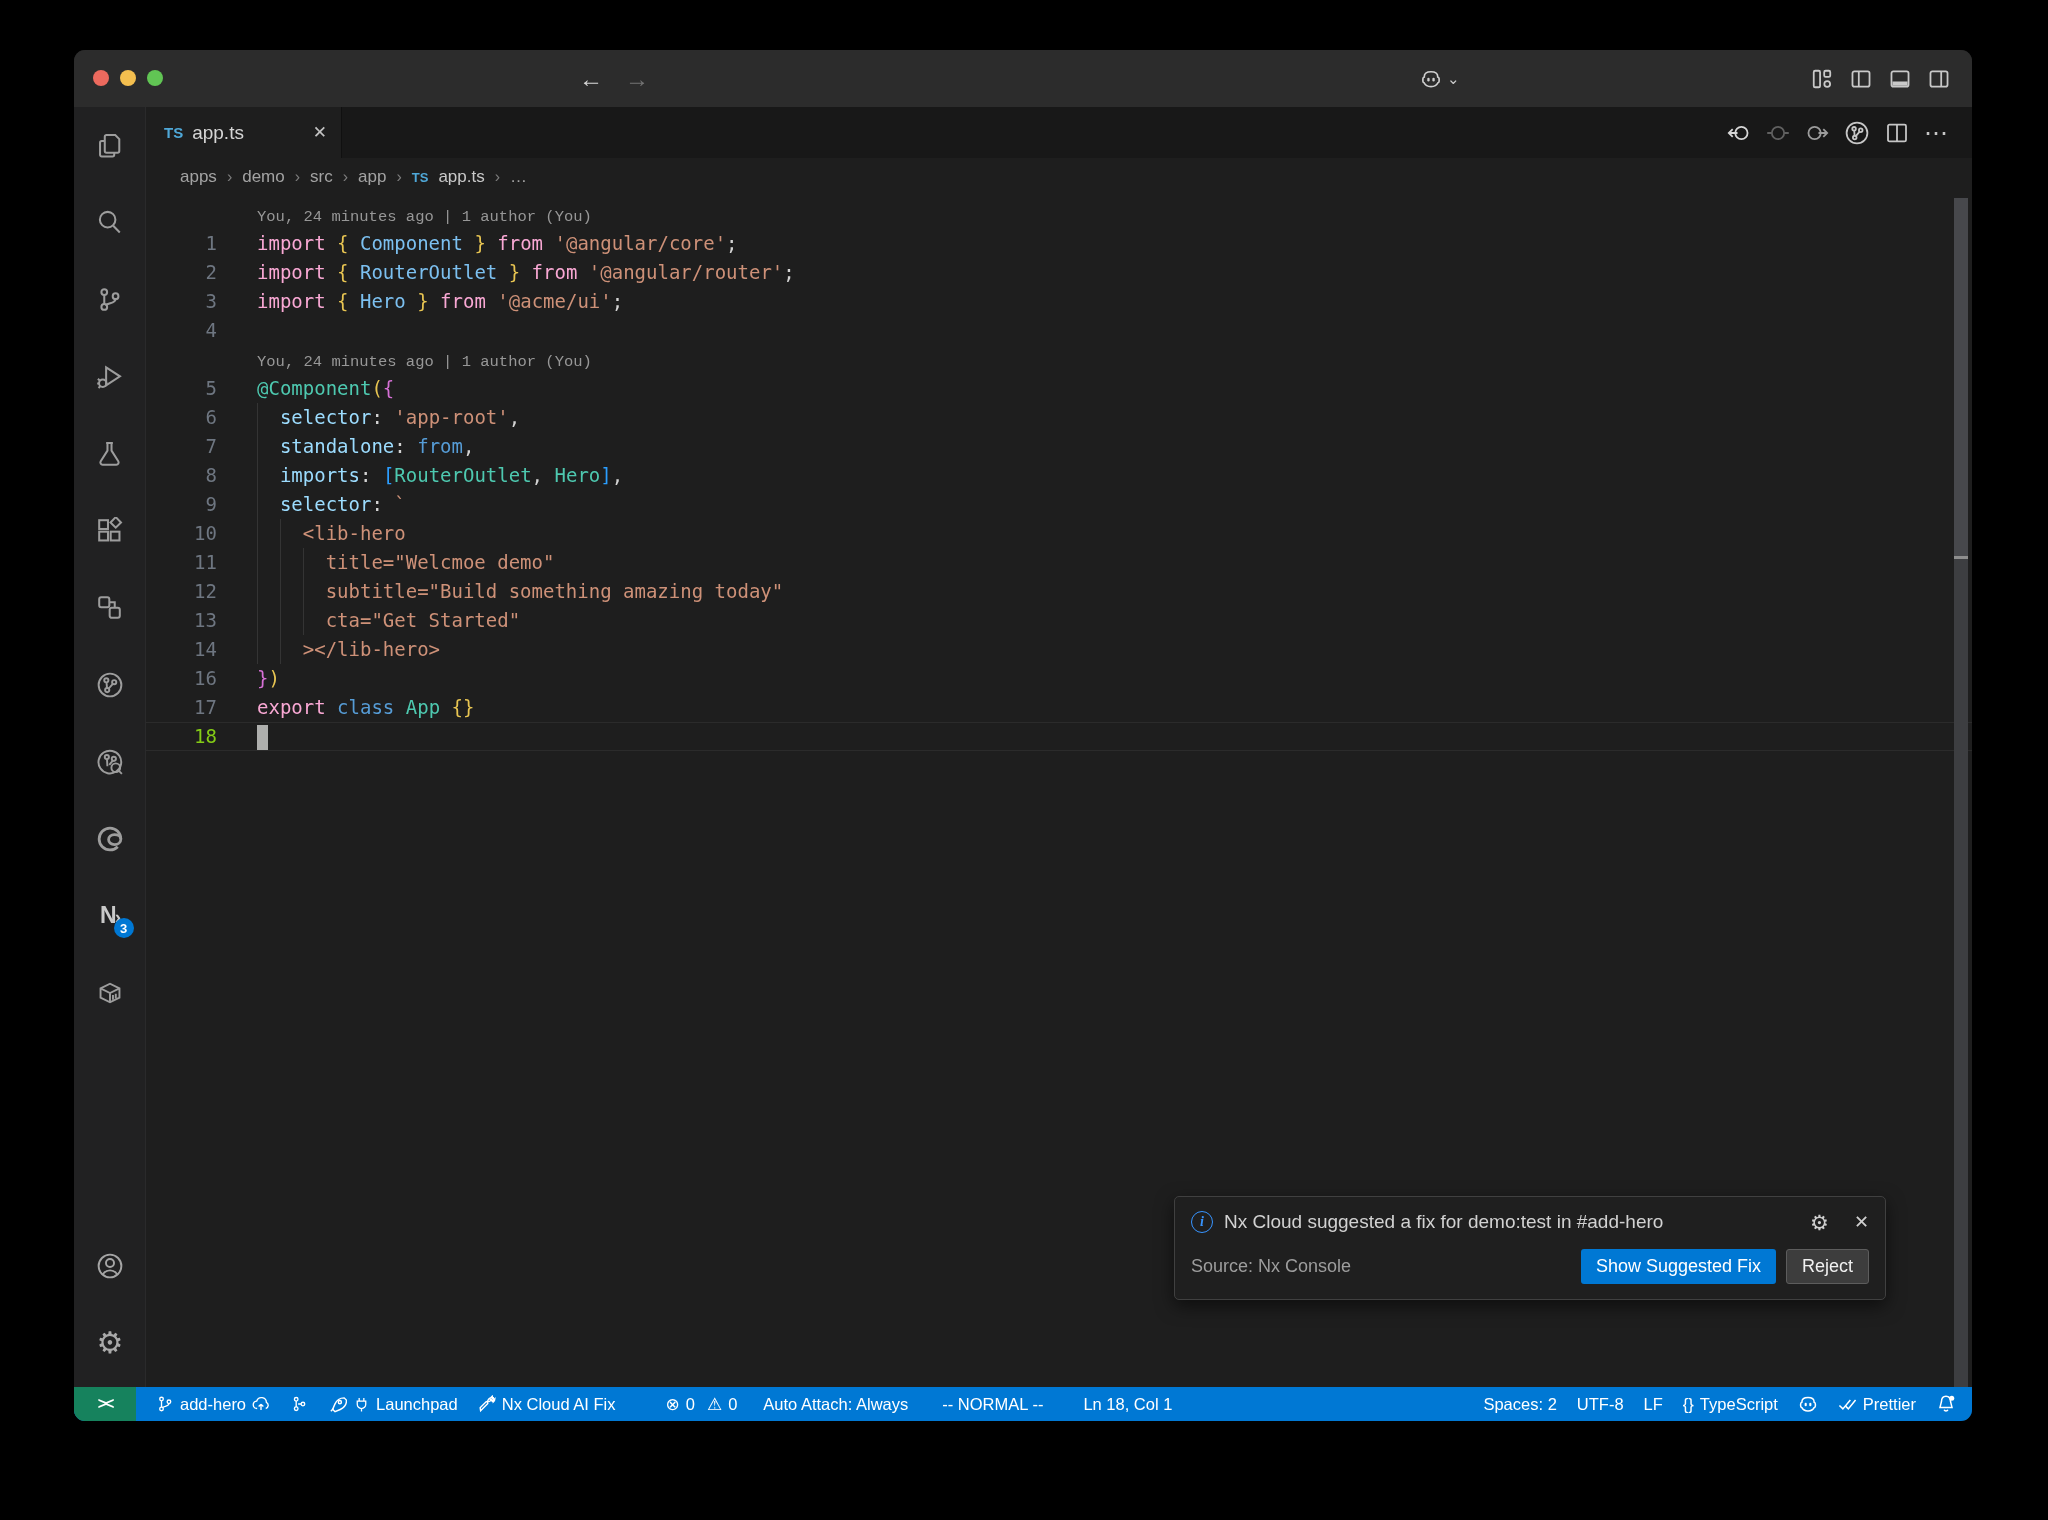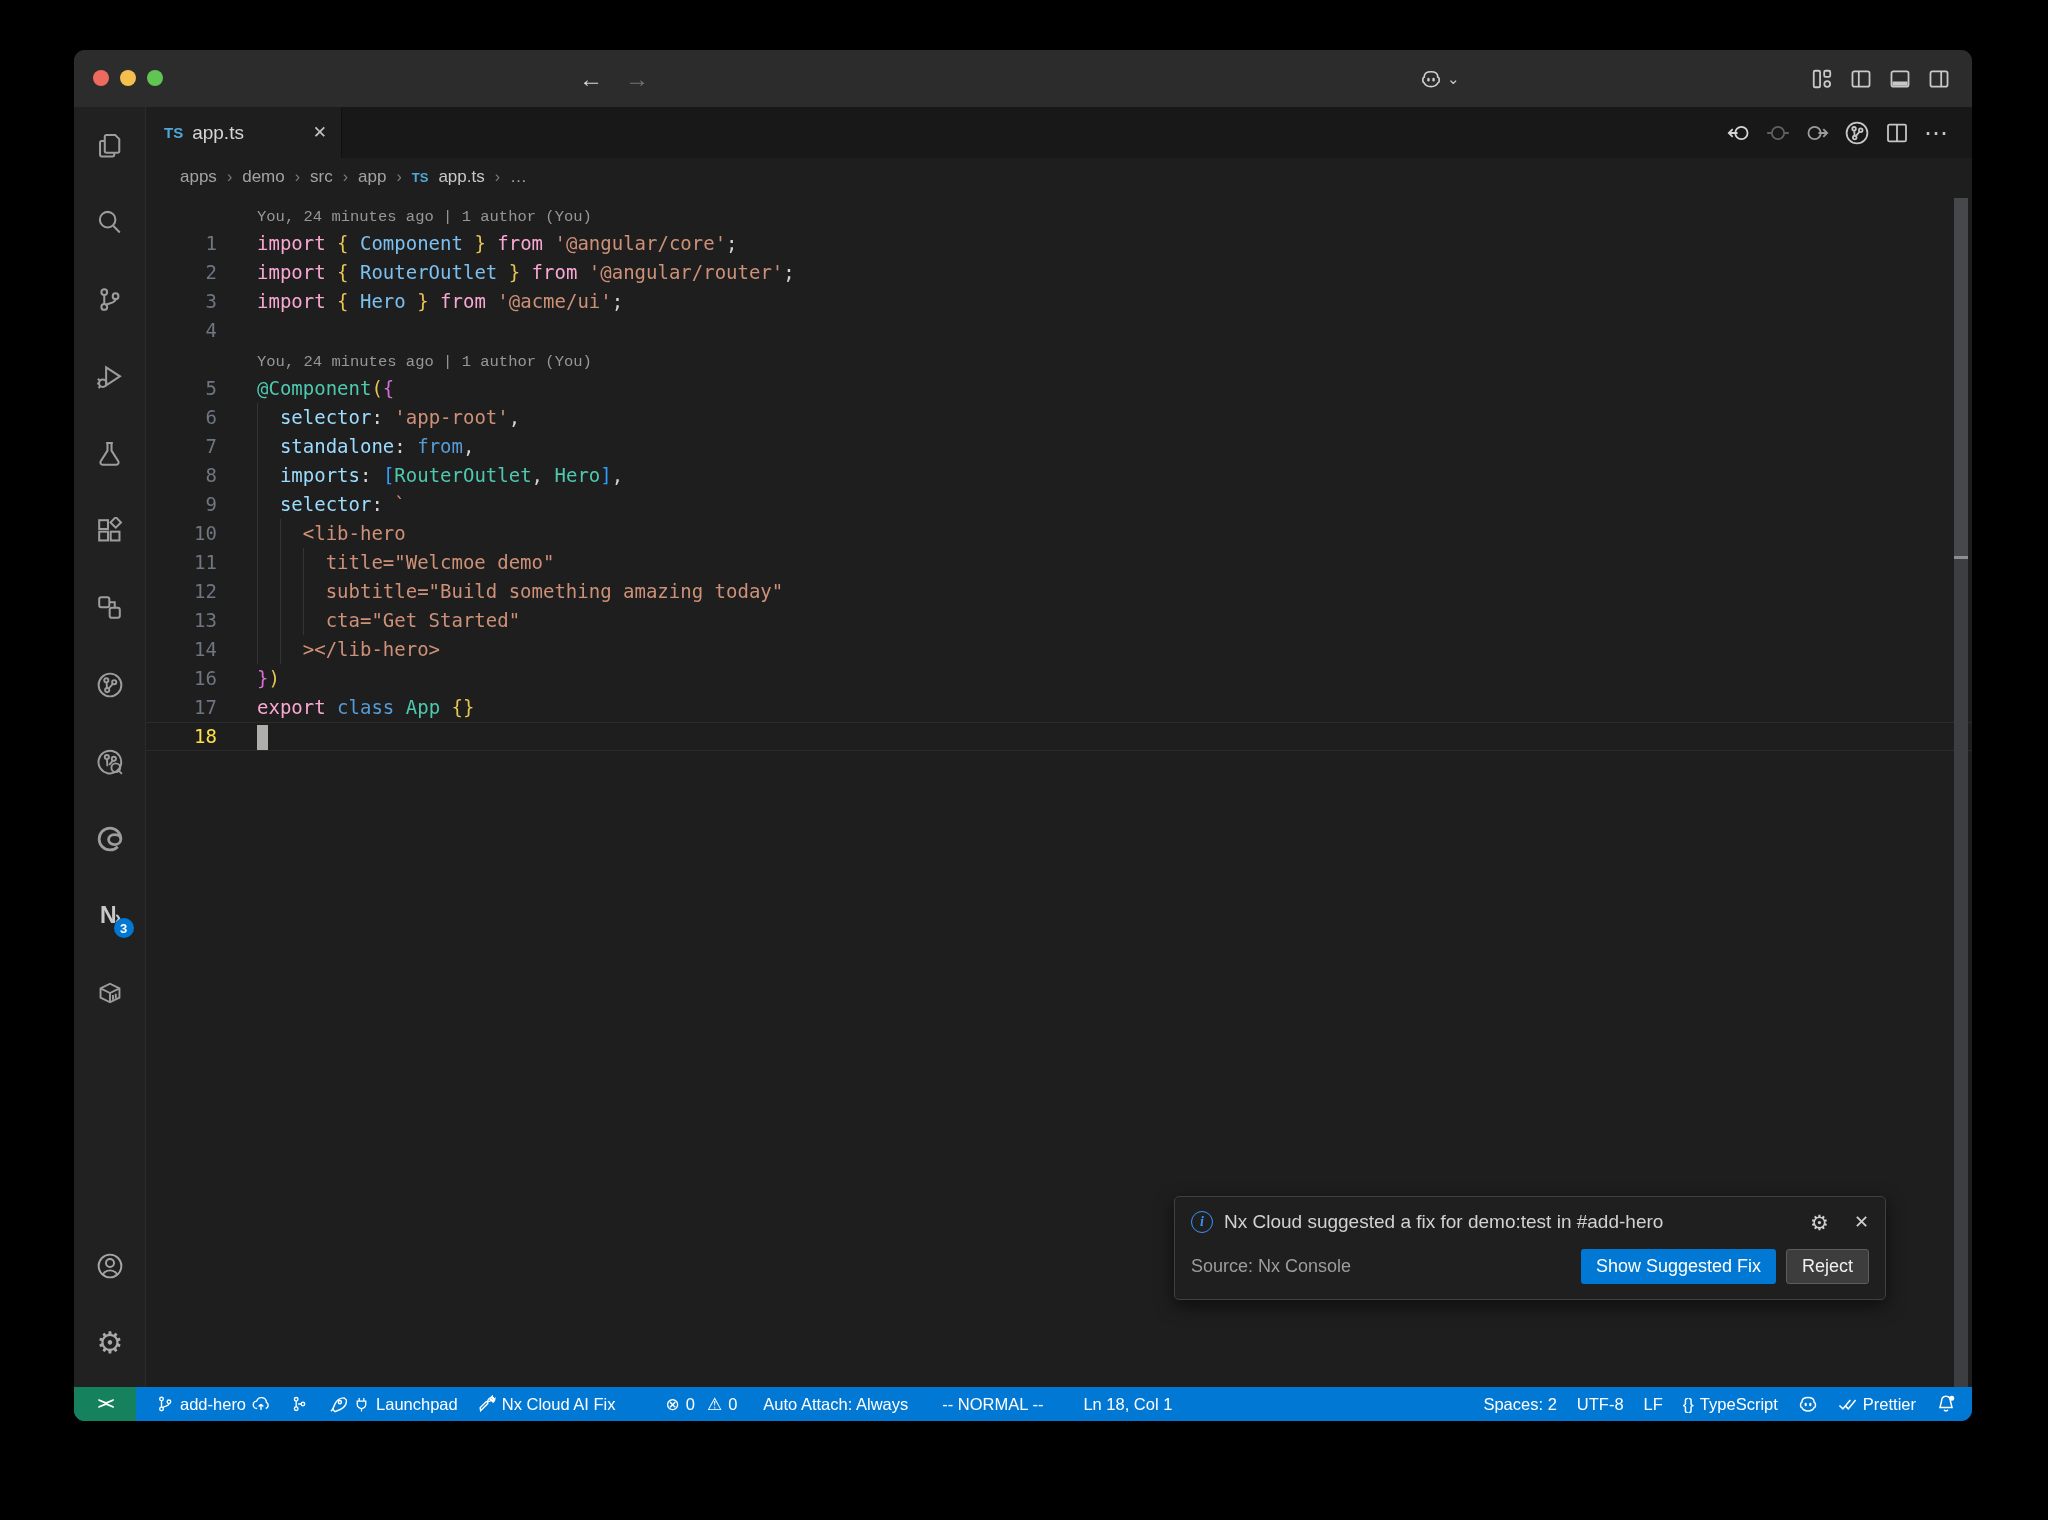--- a/index.html
+++ b/index.html
@@ -53,21 +53,21 @@
                  color:#a3a3a3; font-size:17px; background:#1e1e1e; }
   .bc-sep { color:#7c7c7c; font-size:16px; }
   .bc-ts { color:#4fa8d8; font-weight:bold; font-size:13px; }
 
   
   .codearea { flex:1; position:relative; overflow:hidden; padding-top:4px;
               font-family:"DejaVu Sans Mono", monospace; font-size:19px; }
   .crow { height:29px; line-height:29px; white-space:pre; position:relative; }
   .crow.active { border-top:1px solid rgba(255,255,255,.06); border-bottom:1px solid rgba(255,255,255,.06); height:29px; line-height:27px; }
   .lnum { display:inline-block; width:71px; text-align:right; color:#6e7681; vertical-align:top; }
-  .crow.active .lnum { color:#fde047; }
+  .crow.active .lnum { color:#84cc16; }
   .ltext { display:inline-block; margin-left:40px; position:relative; vertical-align:top; }
   .guide { position:absolute; top:0; width:1px; height:29px; background:#343434; }
   .blame-text { display:inline-block; margin-left:40px; color:#979797; font-family:Liberation Mono, monospace; font-size:15.5px; }
   .cursor-block { position:absolute; left:0; top:2px; width:11px; height:25px; background:#aeafad; }
   .tok-kw{color:#f9a8d4} .tok-pn{color:#d4d4d4} .tok-st{color:#ce9178} .tok-ty{color:#4ec9b0}
   .tok-pr{color:#9cdcfe} .tok-bl{color:#569cd6} .tok-imp{color:#7cc0f0}
   .tok-b1{color:#e8c552} .tok-b2{color:#d670d6} .tok-b3{color:#2b9eff}
 
   
   .scroll-strip { position:absolute; right:4px; top:2px; width:14px; bottom:0; z-index:3; }

